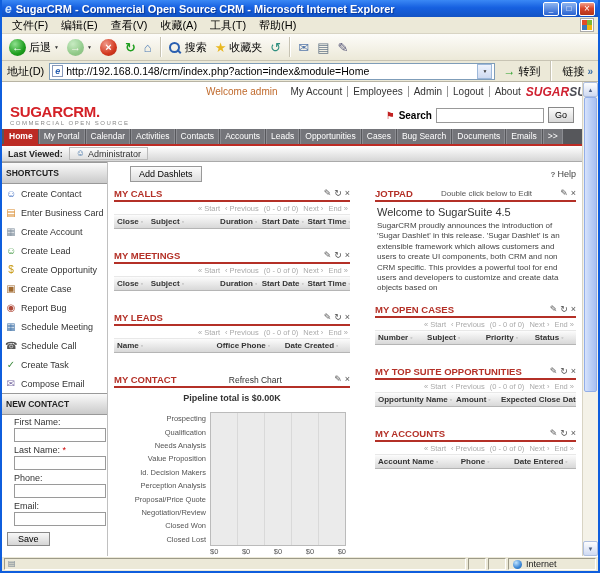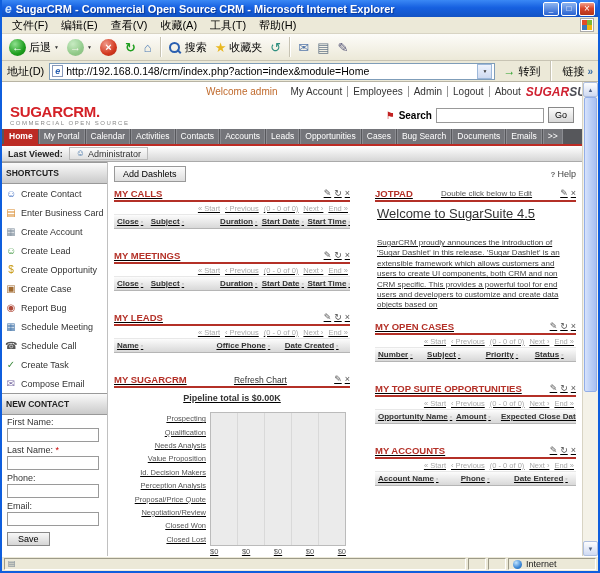--- a/index.html
+++ b/index.html
@@ -95,33 +95,33 @@
   .sidebar { width:106px; flex-shrink:0; border-right:1px solid #c0c0c0; background:#fff; font-size:9px; overflow:hidden; }
   .side-header { height:14px; background:linear-gradient(#fafafa,#cacaca); border-top:1px solid #999; border-bottom:1px solid #999; display:flex; align-items:center; padding:10px 4px; font-weight:bold; font-size:8.5px; color:#222; }
   .side-item { display:flex; align-items:center; gap:4px; height:19px; padding:0 3px; color:#333; cursor:pointer; }
   .si-icon { width:12px; text-align:center; font-size:10px; line-height:1; }
   .side-list .side-item:nth-child(1) .si-icon{color:#4a76c6;} .side-list .side-item:nth-child(2) .si-icon{color:#d98a2b;}
   .side-list .side-item:nth-child(3) .si-icon{color:#7a8a99;} .side-list .side-item:nth-child(4) .si-icon{color:#4d9e4d;}
   .side-list .side-item:nth-child(5) .si-icon{color:#c79810;} .side-list .side-item:nth-child(6) .si-icon{color:#a0692e;}
   .side-list .side-item:nth-child(7) .si-icon{color:#b04a3a;} .side-list .side-item:nth-child(8) .si-icon{color:#3a6ea5;}
   .side-list .side-item:nth-child(9) .si-icon{color:#555;}    .side-list .side-item:nth-child(10) .si-icon{color:#3c8a3c;}
   .side-list .side-item:nth-child(11) .si-icon{color:#7b6ea5;}
-  .nc-field { padding:2px 5px 1px; }
+  .nc-field { padding:2px 12px 1px; }
   .nc-field label { display:block; font-size:9px; color:#333; margin-bottom:1px; }
   .nc-field input { width:92px; height:14px; border:1px solid #9a9a9a; font-size:9px; font-family:inherit; }
   .req { color:#c00; }
   .save-btn { margin:5px 5px; font-size:9px; padding:1px 10px; background:linear-gradient(#f8f8f8,#d5d5d5); border:1px solid #888; font-family:inherit; }
 
   .main { flex:1; padding:4px 6px; overflow:hidden; min-width:0; }
   .main-top { display:flex; align-items:center; margin-bottom:6px; }
-  .add-dash { font-size:9px; padding:2px 8px; background:linear-gradient(#fcfcfc,#dedede); border:1px solid #999; font-family:inherit; }
+  .add-dash { font-size:9px; padding:2px 8px; background:linear-gradient(#fcfcfc,#dedede); border:1px solid #999; font-family:inherit;margin-left:16px; }
   .help { margin-left:auto; display:flex; align-items:center; gap:2px; font-size:9px; color:#444; }
   .help .q { color:#666; font-weight:bold; font-size:8px; }
 
-  .cols2 { display:flex; gap:25px;text-decoration:underline; }
+  .cols2 { display:flex; gap:25px; }
   .col-left { flex:54; min-width:0; }
   .col-right { flex:46; min-width:0; }
 
   .dashlet { margin-bottom:8px; }
   .d-head { display:flex; align-items:center; gap:4px; }
   .d-title { color:#b43027; font-weight:bold; font-size:9.5px; white-space:nowrap; }
   .d-mid { flex:1; text-align:center; color:#555; font-size:8px; white-space:nowrap; overflow:hidden; }
   .d-mid.link { color:#333; font-size:8.5px; cursor:pointer; }
   .flex-sp { flex:1; }
   .d-icons { display:flex; gap:3px; color:#555; font-size:9px; line-height:1; }
@@ -136,21 +136,21 @@
   .chart-wrap { display:flex; padding:0 4px; }
   .cats { width:92px; flex-shrink:0; display:flex; flex-direction:column; text-align:right; font-size:7.5px; color:#555; padding-right:4px; }
   .cats span { height:13.4px; display:flex; align-items:center; justify-content:flex-end; white-space:nowrap; overflow:hidden; }
   .plot { flex:1; height:134px; background:#ebebeb; border:1px solid #bbb; display:flex; }
   .gcell { flex:1; border-right:1px solid #d9d9d9; } .gcell:last-child { border-right:none; }
   .xrow { display:flex; padding:0 4px; }
   .xsp { width:92px; flex-shrink:0; }
   .xlabels { flex:1; display:flex; justify-content:space-between; font-size:7.5px; color:#555; padding-top:1px; }
 
   .jot-body { padding:4px 2px 2px; }
-  .jot-title { font-size:13px; color:#333; margin-bottom:17px; }
+  .jot-title { font-size:11px; color:#333; margin-bottom:3px; }
   .jot-text { font-size:8px; color:#444; line-height:1.3; }
 
   
   .statusbar { height:15px; display:flex; gap:2px; align-items:stretch; padding:1px 2px; border-top:1px solid #fff; background:#ece9d8; flex-shrink:0; font-size:9px; }
   .sb-pane { border:1px solid; border-color:#9d9a88 #fff #fff #9d9a88; background:#ece9d8; }
   .sb-left { flex:1; display:flex; align-items:center; padding:0 3px; gap:3px; }
   .sb-sm { width:18px; }
   .sb-zone { width:88px; display:flex; align-items:center; gap:4px; padding:0 4px; color:#222; }
   .globe { width:9px; height:9px; border-radius:50%; background:radial-gradient(circle at 35% 30%,#bfe3ff,#3a86d6 60%,#1c5fa8); display:inline-block; }
   .sb-ico { font-size:8px; color:#667788; line-height:1; }
@@ -499,21 +499,21 @@
                   <span class="d-col" style="flex:1">
                       <span>Date Created</span>
                       <span class="sort">◦</span>
                     </span>
                 </div>
                 <div class="d-empty"></div>
               </div>
 
               <div class="dashlet">
                 <div class="d-head">
-                  <span class="d-title">MY SUGARCRM</span>
+                  <span class="d-title">MY CONTACT</span>
                   <span class="d-mid link">Refresh Chart</span>
                   <span class="d-icons">
                     <span>✎</span>
                     <span>×</span>
                   </span>
                 </div>
                 <div class="d-rule"></div>
                 <div class="chart-title">Pipeline total is $0.00K</div>
                 <div class="chart-wrap">
                   <div class="cats">

